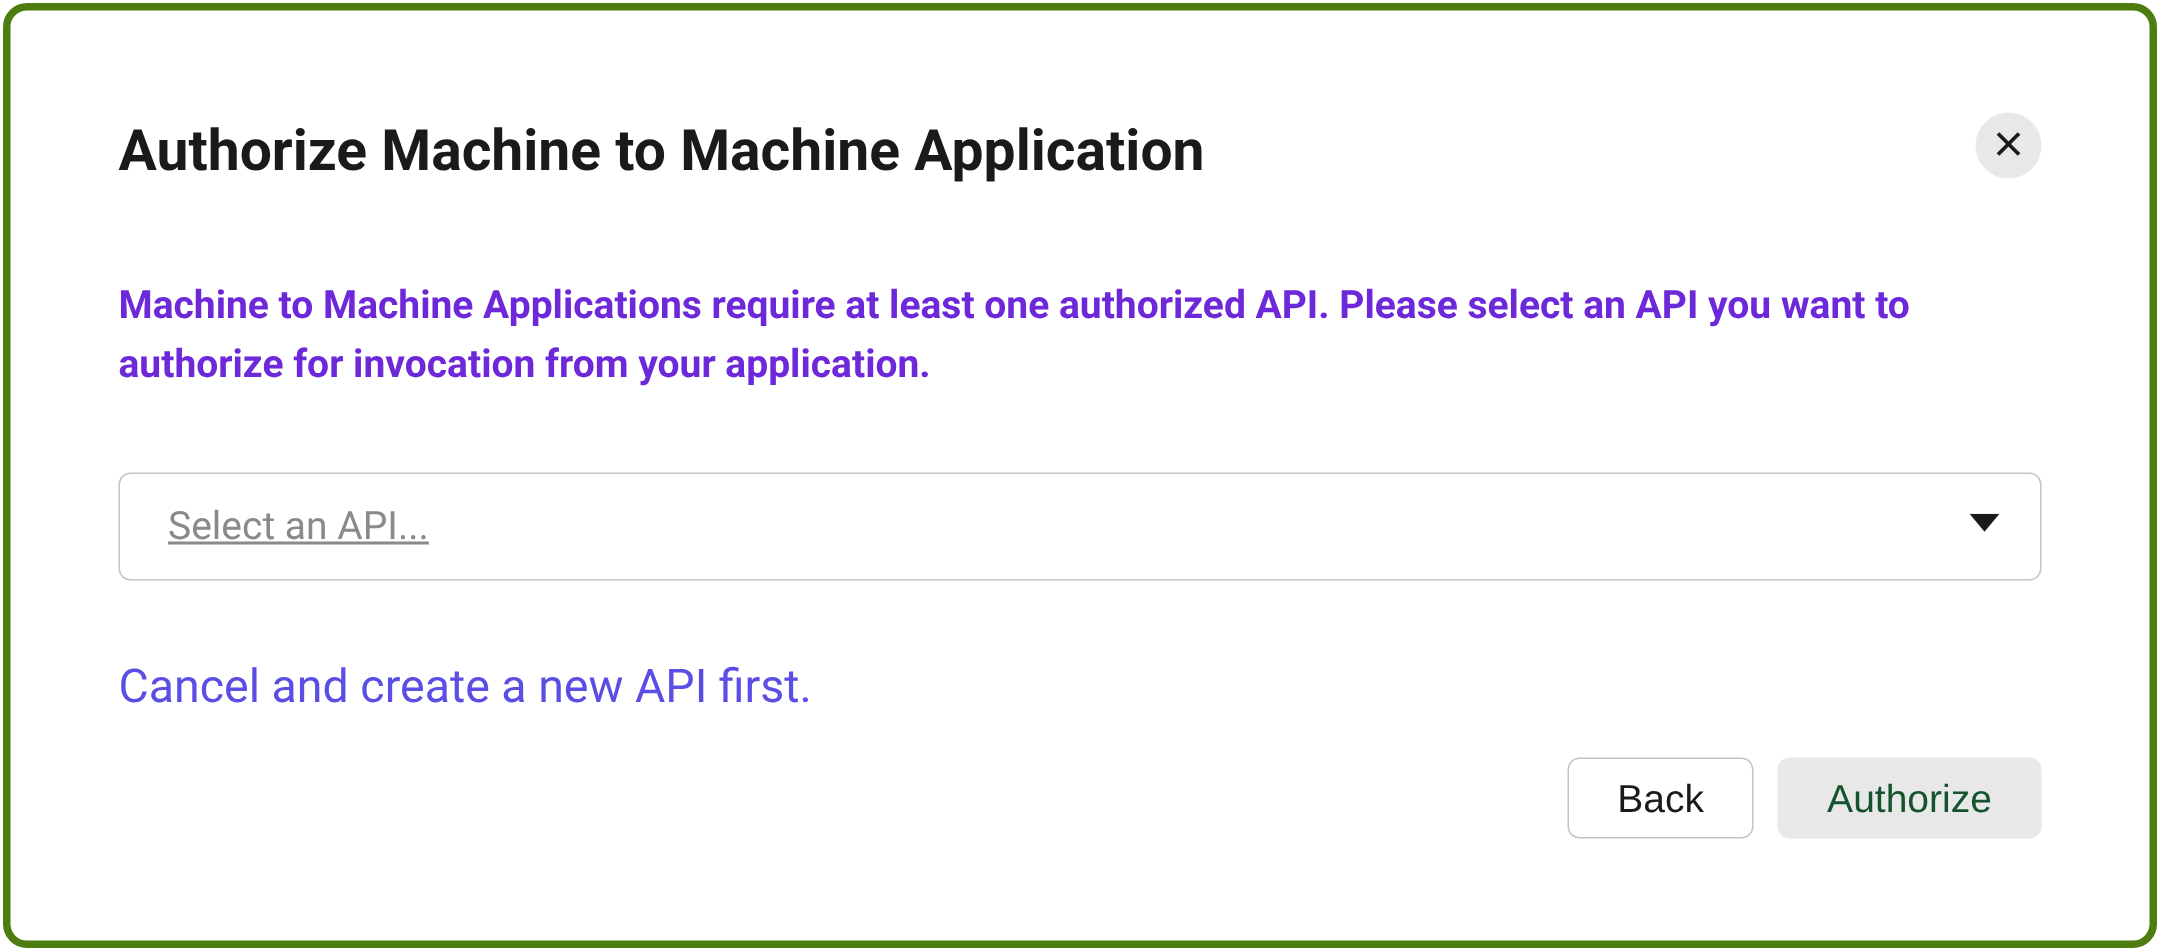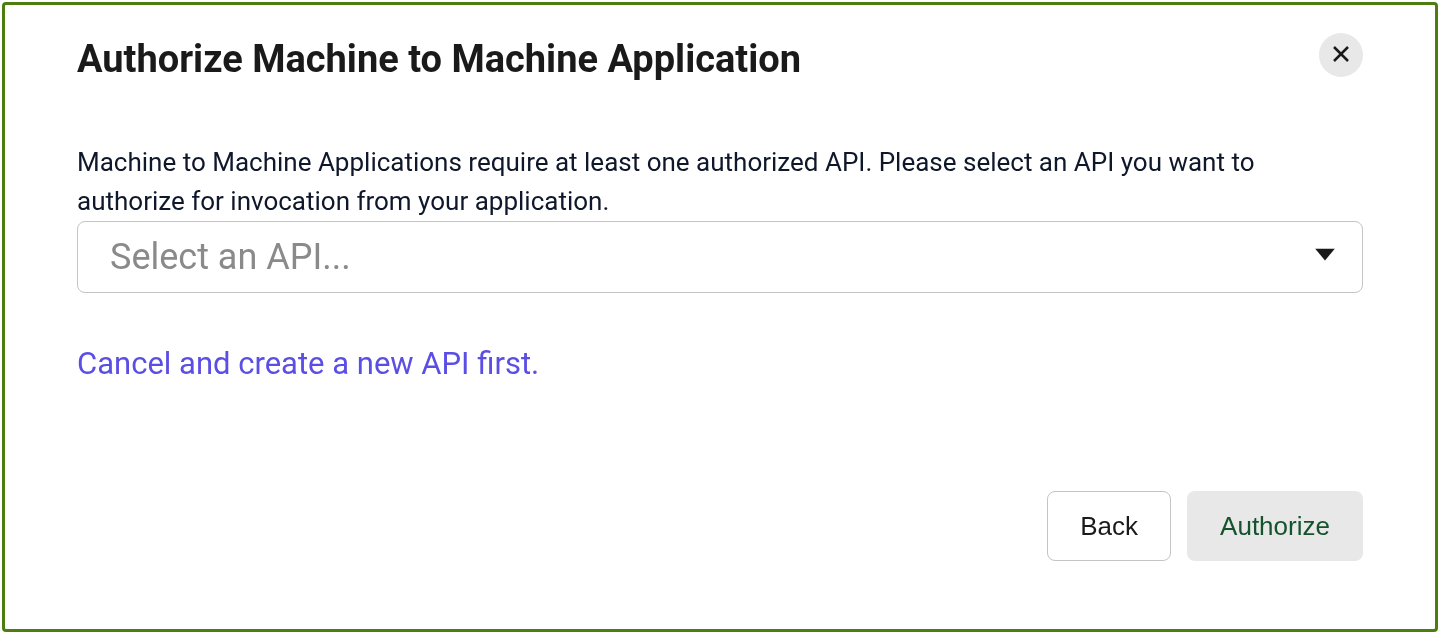--- a/index.html
+++ b/index.html
@@ -13,24 +13,24 @@
       width: 1440px;
       height: 634px;
       display: flex;
       align-items: flex-start;
       justify-content: flex-start;
     }
     .dialog {
       width: 1436px;
       height: 630px;
       margin: 2px;
-      border: 3px solid #4d7c0f;
-      border-radius: 4px;
+      border: 5px solid #4d7c0f;
+      border-radius: 16px;
       background: #ffffff;
-      padding: 32px 72px 72px 72px;
+      padding: 72px 72px 72px 72px;
       position: relative;
     }
     .dialog-header {
       display: flex;
       align-items: flex-start;
       justify-content: space-between;
       margin-bottom: 60px;
     }
     .dialog-title {
       font-size: 38px;
@@ -52,42 +52,45 @@
       margin-top: -4px;
     }
     .close-button svg {
       width: 18px;
       height: 18px;
       stroke: #1a1a1a;
       stroke-width: 2.5;
     }
     .dialog-description {
       font-size: 26px;
-      color: #0f172a;
+      color: #6d28d9;
       line-height: 1.5;
+      margin-bottom: 52px;
       max-width: 1260px;
+      font-weight: bold;
     }
     .select-wrapper {
       position: relative;
       width: 100%;
       margin-bottom: 52px;
     }
     .select-field {
       width: 100%;
       height: 72px;
       border: 1px solid #c4c4c4;
       border-radius: 8px;
       padding: 0 60px 0 32px;
-      font-size: 36px;
+      font-size: 26px;
       color: #8a8a8a;
       background: #ffffff;
       cursor: pointer;
       display: flex;
       align-items: center;
       justify-content: space-between;
+      text-decoration: underline;
     }
     .select-placeholder {
       color: #8a8a8a;
     }
     .select-caret {
       position: absolute;
       right: 28px;
       top: 50%;
       transform: translateY(-50%);
       pointer-events: none;
@@ -105,21 +108,21 @@
       display: inline-block;
     }
     .dialog-footer {
       position: absolute;
       bottom: 68px;
       right: 72px;
       display: flex;
       gap: 16px;
     }
     .btn {
-      height: 70px;
+      height: 54px;
       padding: 0 32px;
       border-radius: 8px;
       font-size: 26px;
       font-weight: 500;
       cursor: pointer;
       display: flex;
       align-items: center;
       justify-content: center;
     }
     .btn-secondary {

